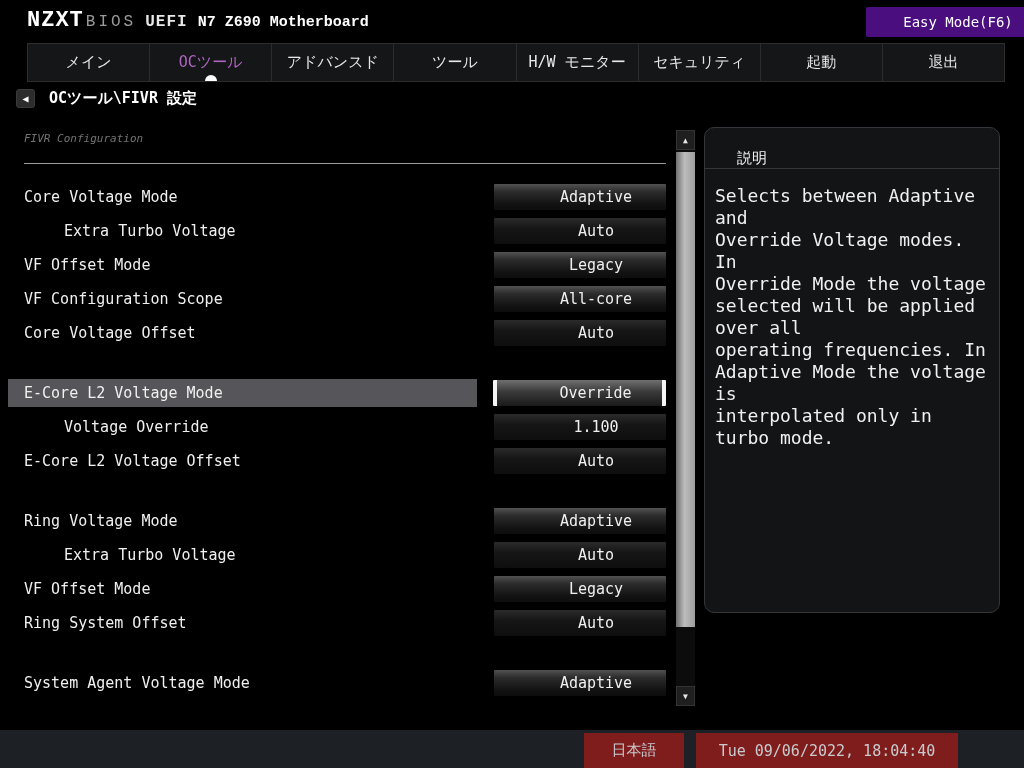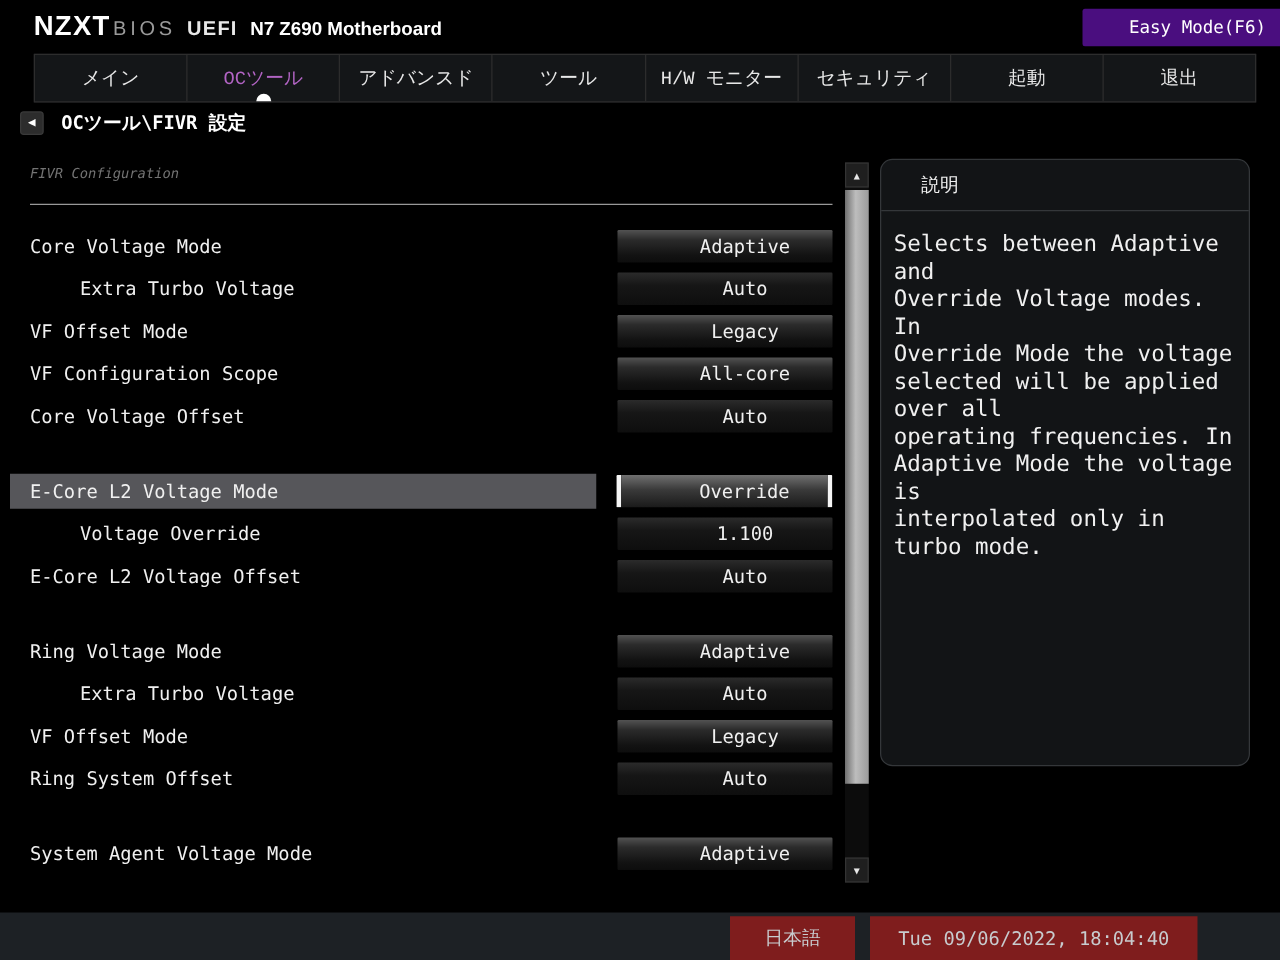--- a/index.html
+++ b/index.html
@@ -2,32 +2,32 @@
 <html><head>
 <meta charset="utf-8">
 <style>
   html,body{margin:0;padding:0;background:#000;}
   .screen{position:relative;width:1024px;height:768px;background:#000;overflow:hidden;
           font-family:"DejaVu Sans Mono",monospace;color:#f0f0f0;}
 
   
   .topbar{position:absolute;left:0;top:0;width:1024px;height:43px;background:#000;}
   .logo{position:absolute;left:27px;top:8px;display:flex;align-items:baseline;
-        font-family:Liberation Sans, sans-serif;}
+        font-family:Liberation Mono, monospace;}
   .logo .nzxt{font-size:22px;font-weight:900;letter-spacing:1px;color:#fff;}
   .logo .bios{font-size:16px;color:#9a9a9a;letter-spacing:3px;margin-left:2px;}
   .logo .uefi{font-size:16px;font-weight:700;color:#e8e8e8;margin-left:9px;letter-spacing:1px;}
   .logo .board{font-size:15px;font-weight:700;color:#fff;margin-left:10px;}
   .easy-btn{position:absolute;left:866px;top:7px;width:184px;height:30px;
             background:var(--accent,#4a0e7f);border:none;border-radius:2px;
             color:#fff;font-family:"DejaVu Sans Mono",monospace;font-size:14px;cursor:pointer;}
 
   
   .tabbar{position:absolute;left:27px;top:43px;width:978px;height:39px;display:flex;
-          background:#141618;border:1px solid #2d2d2d;box-sizing:border-box;font-family:Liberation Mono, monospace;}
+          background:#141618;border:1px solid #2d2d2d;box-sizing:border-box;}
   .tab{position:relative;flex:1 1 0;display:flex;align-items:center;justify-content:center;
        border-right:1px solid #2c2c2c;font-size:15px;color:#e8e8e8;cursor:pointer;box-sizing:border-box;}
   .tab:last-child{border-right:none;}
   .tab.active{color:var(--tab-active,#b264c4);}
   .tab .dome{display:none;}
   .tab.active .dome{display:block;position:absolute;bottom:0;left:50%;transform:translateX(-50%);
        width:12px;height:6px;background:#fff;border-radius:6px 6px 0 0;}
 
   
   .crumb{position:absolute;left:16px;top:89px;display:flex;align-items:center;}
@@ -60,21 +60,21 @@
             box-sizing:border-box;color:#e8e8e8;font-size:8px;display:flex;align-items:center;
             justify-content:center;cursor:pointer;}
   .sb-up{top:0;}
   .sb-down{bottom:0;}
   .sb-thumb{position:absolute;left:0;top:22px;width:19px;height:475px;cursor:grab;
             background:linear-gradient(90deg,#6f6f6f 0%,#bdbdbd 45%,#9c9c9c 100%);}
 
   
   .help{position:absolute;left:704px;top:127px;width:296px;height:486px;background:#121416;
         border:1px solid #34373a;border-radius:10px;box-sizing:border-box;}
-  .help-head{height:40px;display:flex;align-items:center;border-bottom:1px solid #34373a;}
+  .help-head{height:40px;display:flex;align-items:flex-end;border-bottom:1px solid #34373a;}
   .help-title{padding-left:32px;font-size:15px;color:#f0f0f0;}
   .help-body{padding:16px 10px 0 10px;font-size:18px;line-height:22px;color:#f0f0f0;
              white-space:pre-line;}
 
   
   .footer{position:absolute;left:0;top:730px;width:1024px;height:38px;background:#1d2125;}
   .foot-block{position:absolute;top:3px;height:35px;background:#7f1d1d;display:flex;
               align-items:center;justify-content:center;font-size:15px;color:#c8cbce;}
   .foot-lang{left:584px;width:100px;cursor:pointer;}
   .foot-time{left:696px;width:262px;}

